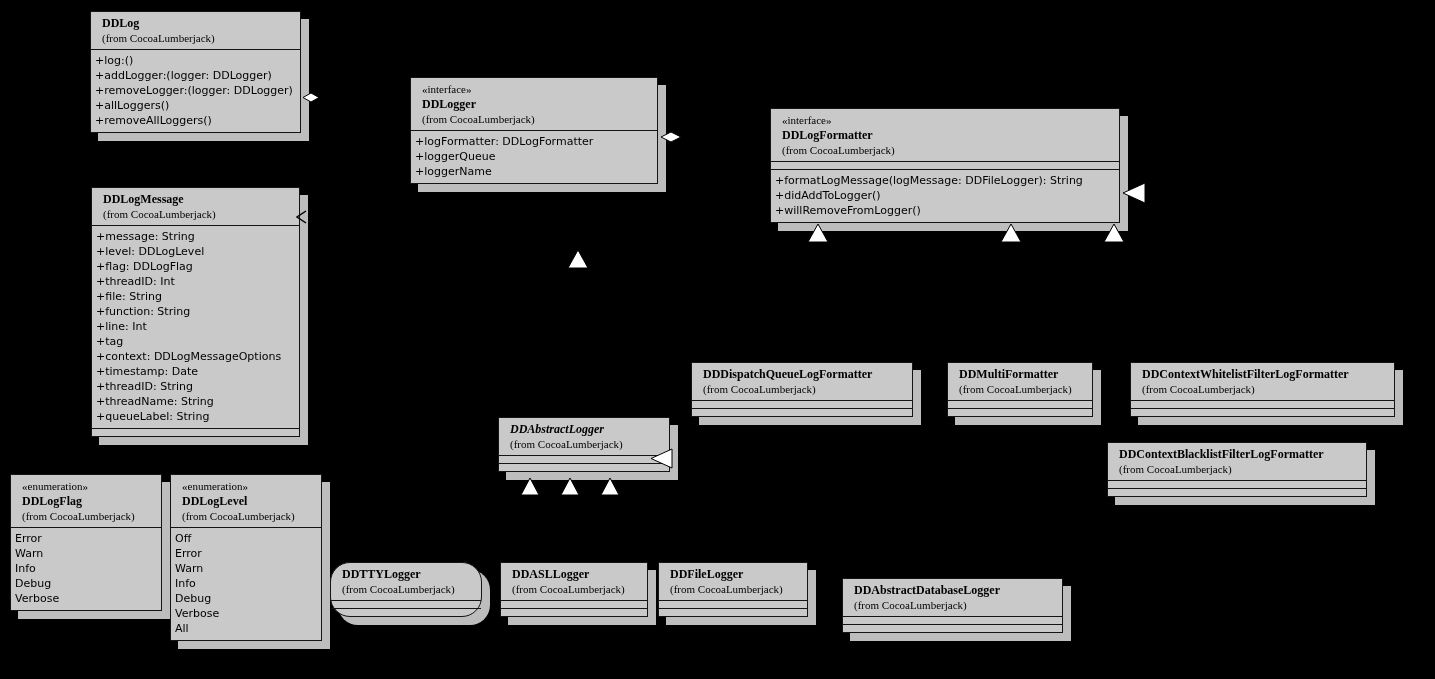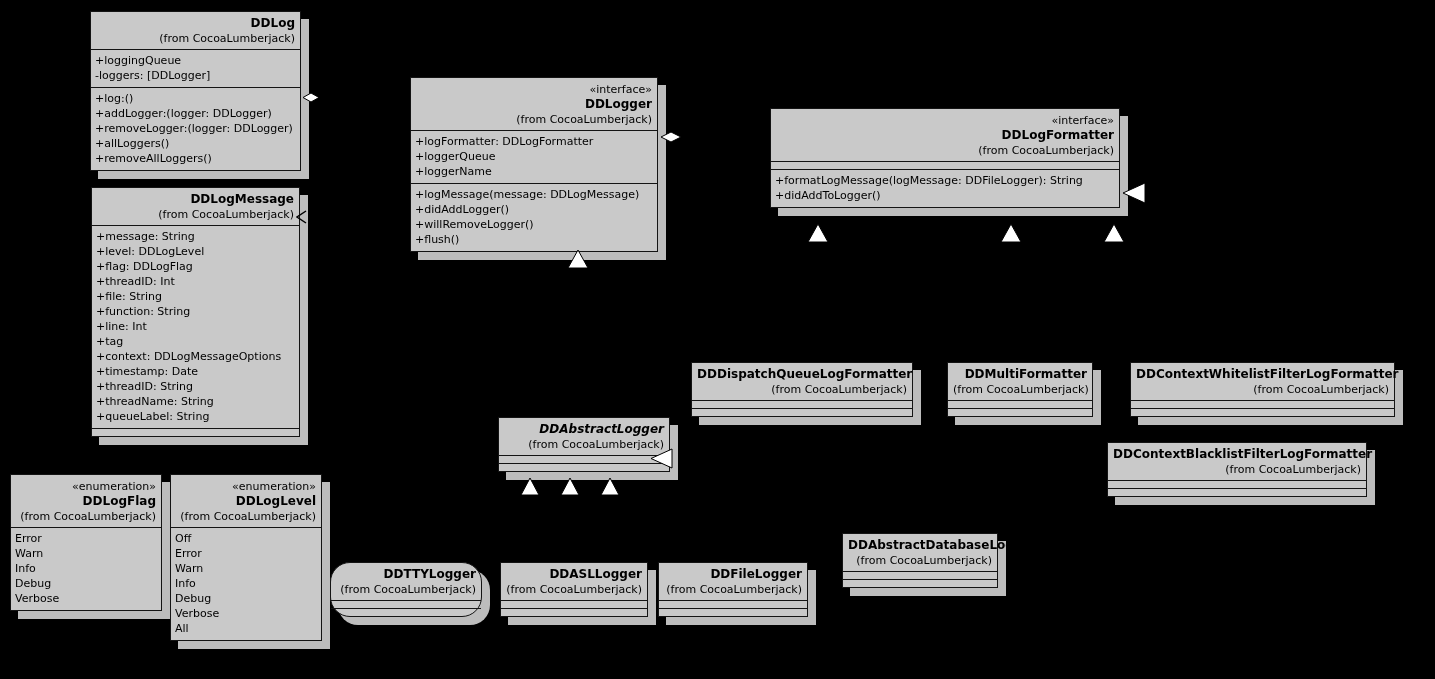--- a/index.html
+++ b/index.html
@@ -17,24 +17,25 @@
   .uml-box {
     position: absolute;
     background: #c9c9c9;
     border: 1px solid #141414;
     box-shadow: 8px 8px 0 0 #bdbdbd;
     color: #000;
     font-size: 11px;
     box-sizing: border-box;
   }
   .uml-title {
-    text-align: right;
+    text-align: left;
     line-height: 15px;
-    padding: 4px 5px 3px 5px;
+    padding: 4px 5px 3px 11px;
     white-space: nowrap;
+    font-family: Liberation Serif, serif;
   }
   .uml-name {
     font-weight: bold;
     font-size: 12px;
   }
   .uml-name.italic { font-style: italic; }
   .uml-comp {
     border-top: 1px solid #141414;
     line-height: 15px;
     padding: 3px 4px 4px 4px;
@@ -50,24 +51,20 @@
 </head>
 <body>
 
 <div id="canvas">
 
   <div class="uml-box" style="left:90px; top:11px; width:211px;">
     <div class="uml-title">
       <div class="uml-name">DDLog</div>
       <div class="uml-from">(from CocoaLumberjack)</div>
     </div>
-    <div class="uml-comp">
-        <div class="member-line">+loggingQueue</div>
-        <div class="member-line">-loggers: [DDLogger]</div>
-      </div>
     <div class="uml-comp">
         <div class="member-line">+log:()</div>
         <div class="member-line">+addLogger:(logger: DDLogger)</div>
         <div class="member-line">+removeLogger:(logger: DDLogger)</div>
         <div class="member-line">+allLoggers()</div>
         <div class="member-line">+removeAllLoggers()</div>
       </div>
   </div>
 
   <div class="uml-box" style="left:91px; top:187px; width:209px;">
@@ -97,38 +94,33 @@
     <div class="uml-title">
       <div class="uml-stereo">«interface»</div>
       <div class="uml-name">DDLogger</div>
       <div class="uml-from">(from CocoaLumberjack)</div>
     </div>
     <div class="uml-comp">
         <div class="member-line">+logFormatter: DDLogFormatter</div>
         <div class="member-line">+loggerQueue</div>
         <div class="member-line">+loggerName</div>
       </div>
-    <div class="uml-comp">
-        <div class="member-line">+logMessage(message: DDLogMessage)</div>
-        <div class="member-line">+didAddLogger()</div>
-        <div class="member-line">+willRemoveLogger()</div>
-        <div class="member-line">+flush()</div>
-      </div>
   </div>
 
   <div class="uml-box" style="left:770px; top:108px; width:350px;">
     <div class="uml-title">
       <div class="uml-stereo">«interface»</div>
       <div class="uml-name">DDLogFormatter</div>
       <div class="uml-from">(from CocoaLumberjack)</div>
     </div>
     <div class="uml-comp empty"></div>
     <div class="uml-comp">
         <div class="member-line">+formatLogMessage(logMessage: DDFileLogger): String</div>
         <div class="member-line">+didAddToLogger()</div>
+        <div class="member-line">+willRemoveFromLogger()</div>
       </div>
   </div>
 
   <div class="uml-box" style="left:691px; top:362px; width:222px;">
     <div class="uml-title">
       <div class="uml-name">DDDispatchQueueLogFormatter</div>
       <div class="uml-from">(from CocoaLumberjack)</div>
     </div>
     <div class="uml-comp empty"></div>
     <div class="uml-comp empty"></div>
@@ -222,21 +214,21 @@
 
   <div class="uml-box" style="left:658px; top:562px; width:150px;">
     <div class="uml-title">
       <div class="uml-name">DDFileLogger</div>
       <div class="uml-from">(from CocoaLumberjack)</div>
     </div>
     <div class="uml-comp empty"></div>
     <div class="uml-comp empty"></div>
   </div>
 
-  <div class="uml-box" style="left:842px; top:533px; width:156px;">
+  <div class="uml-box" style="left:842px; top:578px; width:221px;">
     <div class="uml-title">
       <div class="uml-name">DDAbstractDatabaseLogger</div>
       <div class="uml-from">(from CocoaLumberjack)</div>
     </div>
     <div class="uml-comp empty"></div>
     <div class="uml-comp empty"></div>
   </div>
 
   <div class="marker" style="left:302px; top:92px;">
     <svg width="18" height="11">

